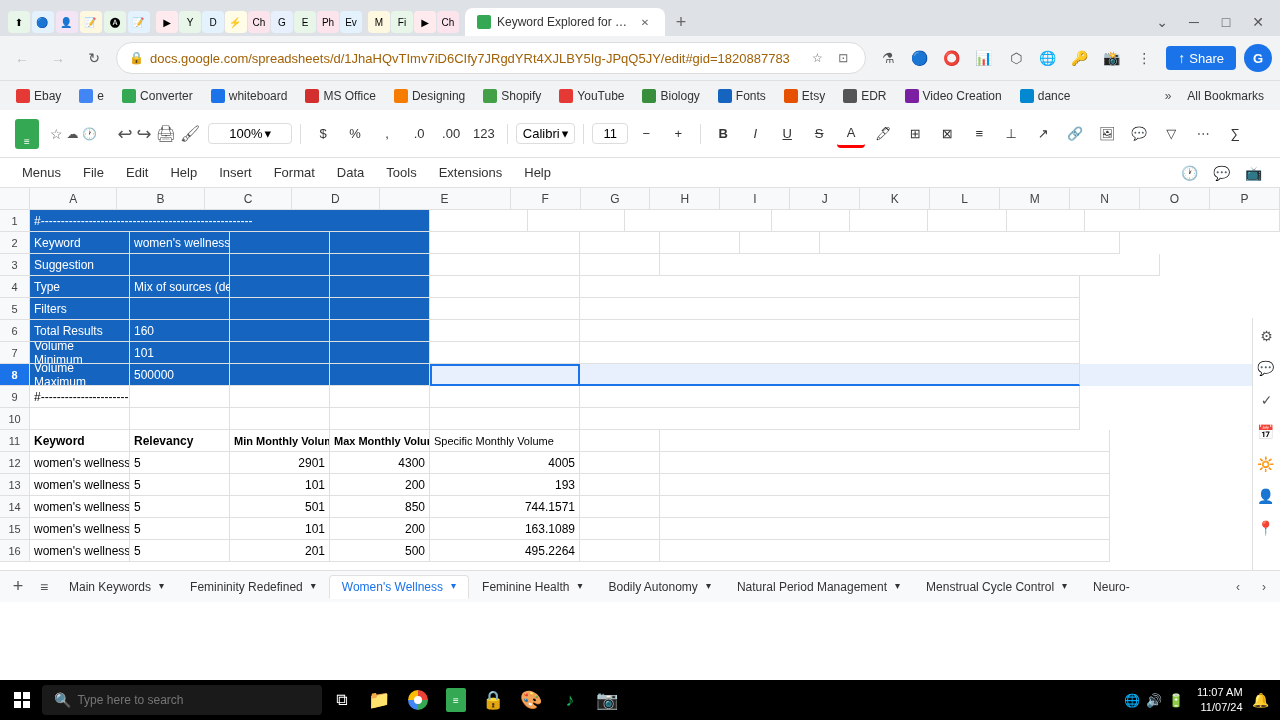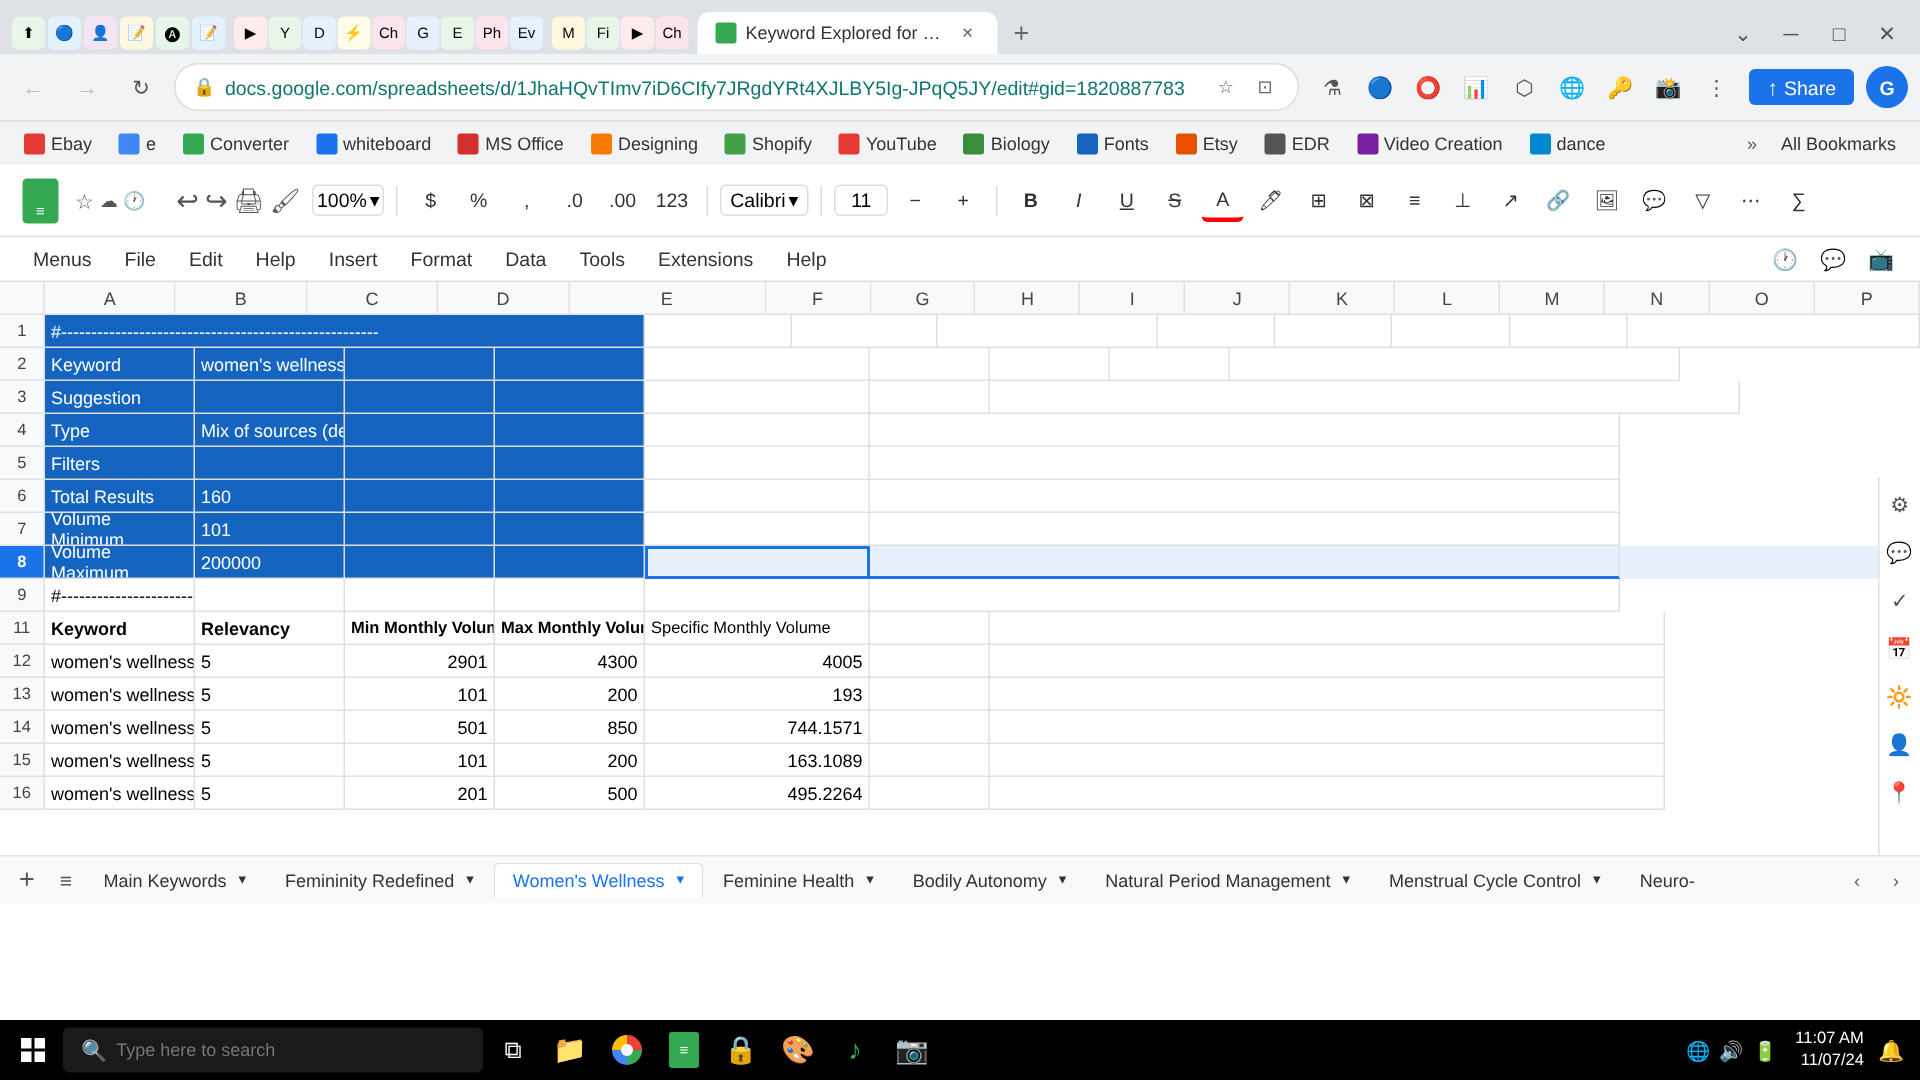--- a/index.html
+++ b/index.html
@@ -17,21 +17,21 @@
     .tab-close { width: 16px; height: 16px; border-radius: 50%; display: flex; align-items: center; justify-content: center; font-size: 10px; color: #666; cursor: pointer; flex-shrink: 0; }
     .new-tab-btn { width: 28px; height: 28px; display: flex; align-items: center; justify-content: center; border-radius: 50%; cursor: pointer; font-size: 18px; color: #666; }
     .tab-controls { display: flex; align-items: center; margin-left: auto; gap: 4px; }
     .tab-ctrl-btn { width: 28px; height: 28px; display: flex; align-items: center; justify-content: center; cursor: pointer; color: #555; font-size: 14px; }
 
     
     .address-row { display: flex; align-items: center; background: #f1f3f4; padding: 6px 8px; height: 44px; gap: 8px; }
     .nav-btn { width: 28px; height: 28px; border-radius: 50%; display: flex; align-items: center; justify-content: center; cursor: pointer; color: #555; font-size: 14px; }
     .nav-btn.disabled { color: #bbb; cursor: default; }
     .address-bar { flex: 1; display: flex; align-items: center; background: #fff; border-radius: 20px; padding: 4px 12px; height: 32px; border: 1px solid #ddd; gap: 6px; }
-    .address-text { flex: 1; font-size: 13px; color: #0f766e; overflow: hidden; text-overflow: ellipsis; white-space: nowrap; }
+    .address-text { flex: 1; font-size: 13px; color: #a16207; overflow: hidden; text-overflow: ellipsis; white-space: nowrap; }
     .addr-icon { width: 20px; height: 20px; display: flex; align-items: center; justify-content: center; font-size: 12px; color: #666; cursor: pointer; }
     .toolbar-icons { display: flex; align-items: center; gap: 4px; }
     .toolbar-icon { width: 28px; height: 28px; border-radius: 50%; display: flex; align-items: center; justify-content: center; cursor: pointer; font-size: 14px; color: #555; }
     .share-btn { display: flex; align-items: center; gap: 4px; background: #1a73e8; color: #fff; border-radius: 4px; padding: 4px 12px; cursor: pointer; font-size: 13px; font-weight: 500; }
     .profile-icon { width: 28px; height: 28px; border-radius: 50%; background: #1a73e8; display: flex; align-items: center; justify-content: center; color: #fff; font-size: 13px; font-weight: bold; }
 
     
     .bookmarks-bar { display: flex; align-items: center; background: #f1f3f4; padding: 2px 8px; height: 30px; gap: 2px; border-top: 1px solid #e0e0e0; overflow: hidden; }
     .bookmark-item { display: flex; align-items: center; gap: 4px; padding: 2px 8px; border-radius: 4px; cursor: pointer; white-space: nowrap; font-size: 12px; color: #333; }
     .bm-icon { width: 14px; height: 14px; border-radius: 2px; flex-shrink: 0; }
@@ -47,21 +47,21 @@
     .doc-subtitle { display: flex; align-items: center; gap: 4px; }
     .star-icon { font-size: 14px; color: #666; cursor: pointer; }
 
     
     .menu-bar { display: flex; align-items: center; background: #fff; padding: 2px 12px; height: 30px; gap: 2px; border-bottom: 1px solid #e0e0e0; }
     .menu-item { padding: 4px 10px; border-radius: 4px; cursor: pointer; font-size: 13px; color: #333; }
     .toolbar-sep { width: 1px; height: 20px; background: #ddd; margin: 0 4px; }
     .toolbar-btn { height: 28px; min-width: 28px; display: flex; align-items: center; justify-content: center; border-radius: 4px; cursor: pointer; font-size: 13px; color: #333; padding: 0 4px; }
     .font-selector { display: flex; align-items: center; border: 1px solid #ddd; border-radius: 4px; padding: 2px 6px; background: #fff; font-size: 13px; cursor: pointer; gap: 2px; }
     .font-size-box { width: 36px; text-align: center; border: 1px solid #ddd; border-radius: 4px; padding: 2px 4px; font-size: 13px; }
-    .zoom-box { display: flex; align-items: center; border: 1px solid #ddd; border-radius: 4px; padding: 2px 2px; background: #fff; font-size: 13px; gap: 2px; cursor: pointer; }
+    .zoom-box { display: flex; align-items: center; border: 1px solid #ddd; border-radius: 4px; padding: 2px 20px; background: #fff; font-size: 13px; gap: 2px; cursor: pointer; }
 
     
     .formula-bar { display: flex; align-items: center; background: #fff; padding: 2px 8px; height: 28px; gap: 6px; border-bottom: 1px solid #e0e0e0; }
     .cell-ref { width: 60px; border: 1px solid #ddd; border-radius: 2px; padding: 2px 4px; font-size: 12px; text-align: center; }
     .formula-sep { font-size: 14px; color: #555; }
     .formula-input { flex: 1; font-size: 13px; color: #333; border: none; outline: none; }
     .corner-cell { width: 30px; height: 22px; background: #f8f9fa; border-right: 1px solid #e0e0e0; border-bottom: 1px solid #e0e0e0; flex-shrink: 0; }
     .col-header { height: 22px; border-right: 1px solid #e0e0e0; border-bottom: 1px solid #e0e0e0; display: flex; align-items: center; justify-content: center; font-size: 12px; color: #444; background: #f8f9fa; cursor: pointer; }
 
     
@@ -434,37 +434,46 @@
       <div class="grid-cell col-b cell-blue-bg">101</div>
       <div class="grid-cell col-c cell-blue-bg"></div>
       <div class="grid-cell col-d cell-blue-bg"></div>
       <div class="grid-cell col-e"></div>
       <div class="grid-cell" style="width:500px;"></div>
     </div>
 
     <div class="grid-row" style="background:#e8f0fe;">
       <div class="row-num" style="background:#1a73e8;color:#fff;font-weight:bold;">8</div>
       <div class="grid-cell col-a cell-blue-bg">Volume<br>Maximum</div>
-      <div class="grid-cell col-b cell-blue-bg">200000</div>
+      <div class="grid-cell col-b cell-blue-bg">500000</div>
       <div class="grid-cell col-c cell-blue-bg"></div>
       <div class="grid-cell col-d cell-blue-bg"></div>
       <div class="grid-cell col-e cell-selected"></div>
       <div class="grid-cell" style="width:500px;border-bottom:2px solid #1a73e8;"></div>
     </div>
 
     <div class="grid-row">
       <div class="row-num">9</div>
       <div class="grid-cell col-a">#-----------------------------------------------------</div>
       <div class="grid-cell col-b"></div>
       <div class="grid-cell col-c"></div>
       <div class="grid-cell col-d"></div>
       <div class="grid-cell col-e"></div>
       <div class="grid-cell" style="width:500px;"></div>
     </div>
 
+    <div class="grid-row">
+      <div class="row-num">10</div>
+      <div class="grid-cell col-a"></div>
+      <div class="grid-cell col-b"></div>
+      <div class="grid-cell col-c"></div>
+      <div class="grid-cell col-d"></div>
+      <div class="grid-cell col-e"></div>
+      <div class="grid-cell" style="width:500px;"></div>
+    </div>
 
     <div class="grid-row">
       <div class="row-num">11</div>
       <div class="grid-cell col-a" style="font-weight:bold;">Keyword</div>
       <div class="grid-cell col-b" style="font-weight:bold;">Relevancy</div>
       <div class="grid-cell col-c" style="font-weight:bold;font-size:11px;">Min Monthly Volume</div>
       <div class="grid-cell col-d" style="font-weight:bold;font-size:11px;">Max Monthly Volume</div>
       <div class="grid-cell col-e" style="font-weight:normal;font-size:11px;">Specific Monthly Volume</div>
       <div class="grid-cell col-f"></div>
       <div class="grid-cell" style="width:450px;"></div>

